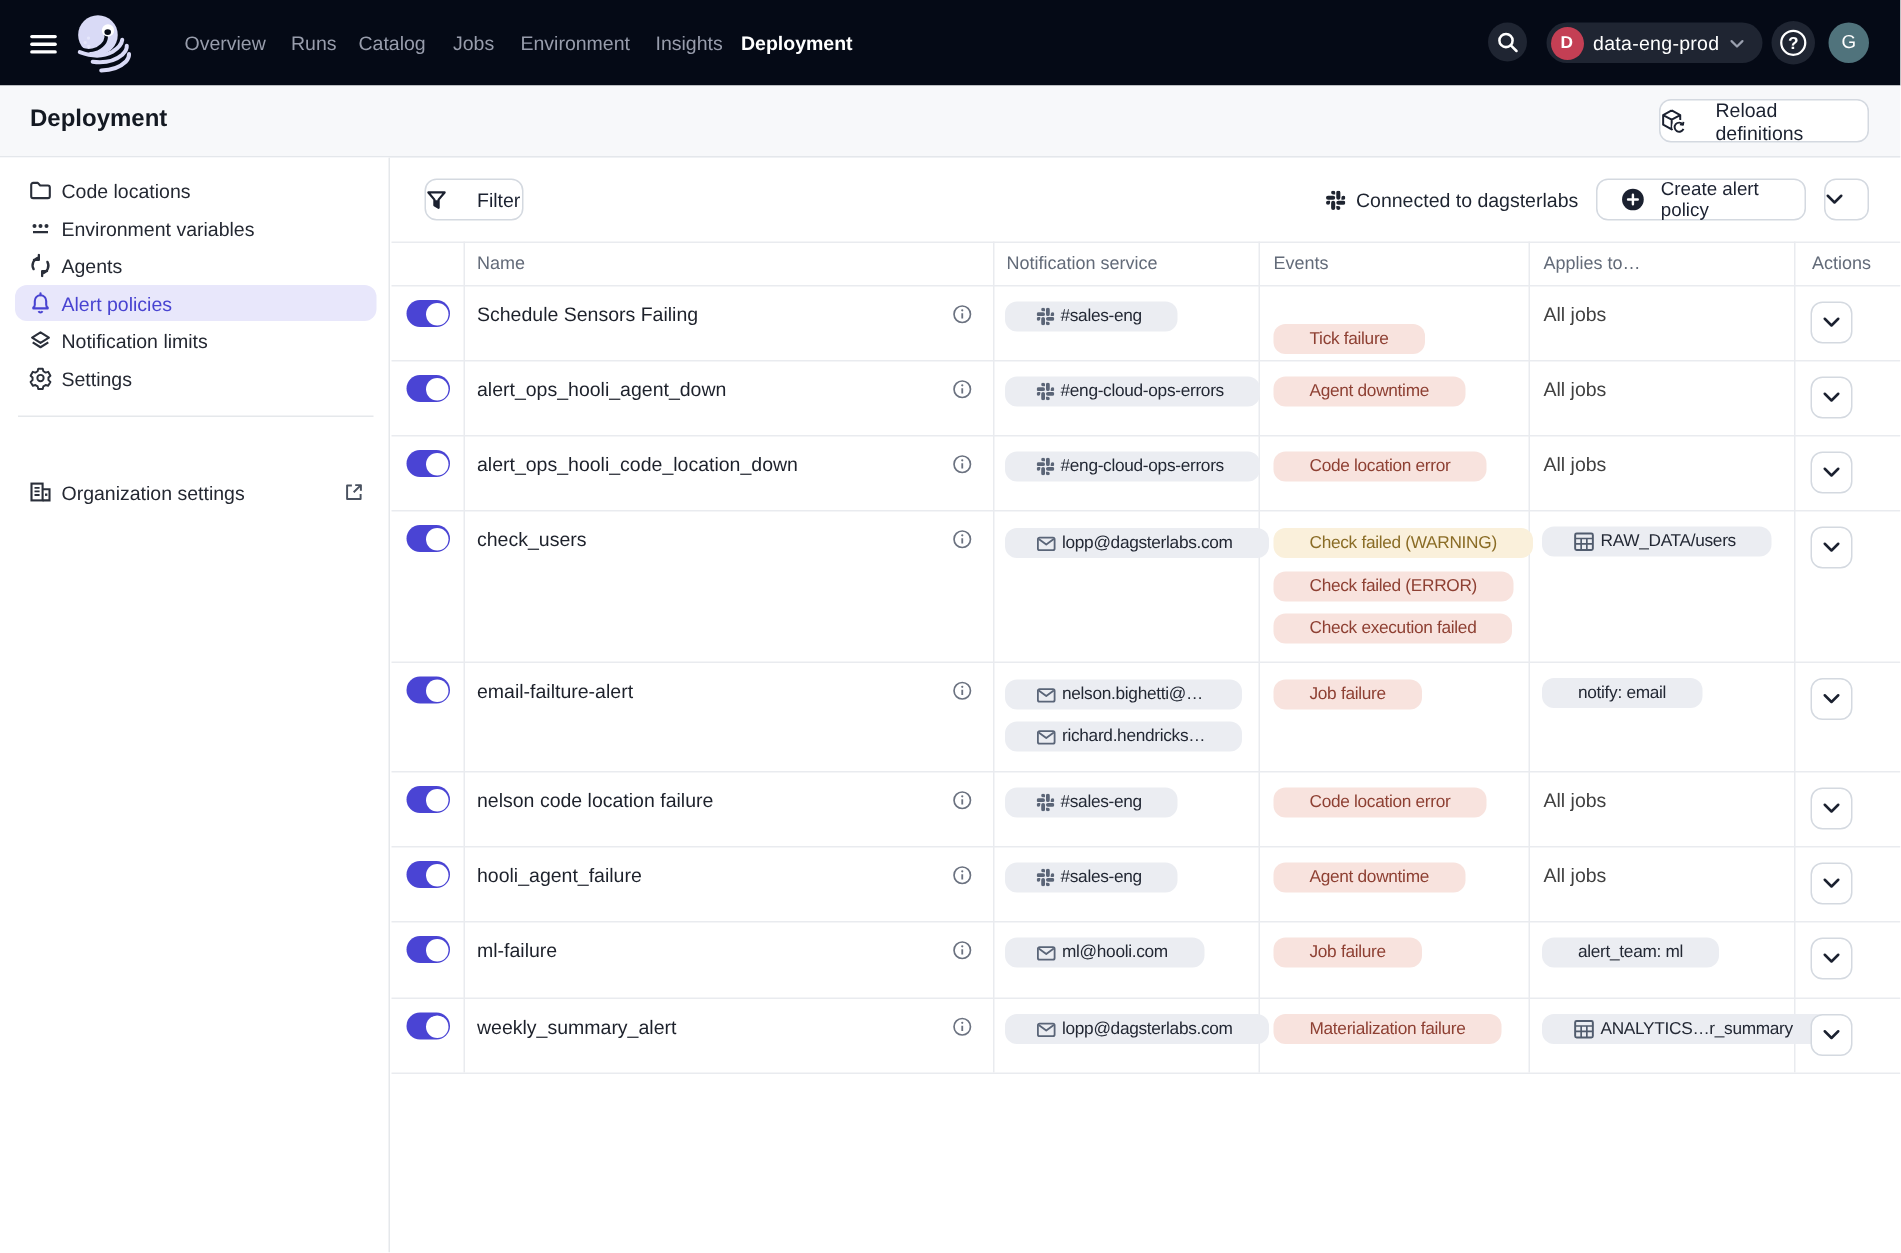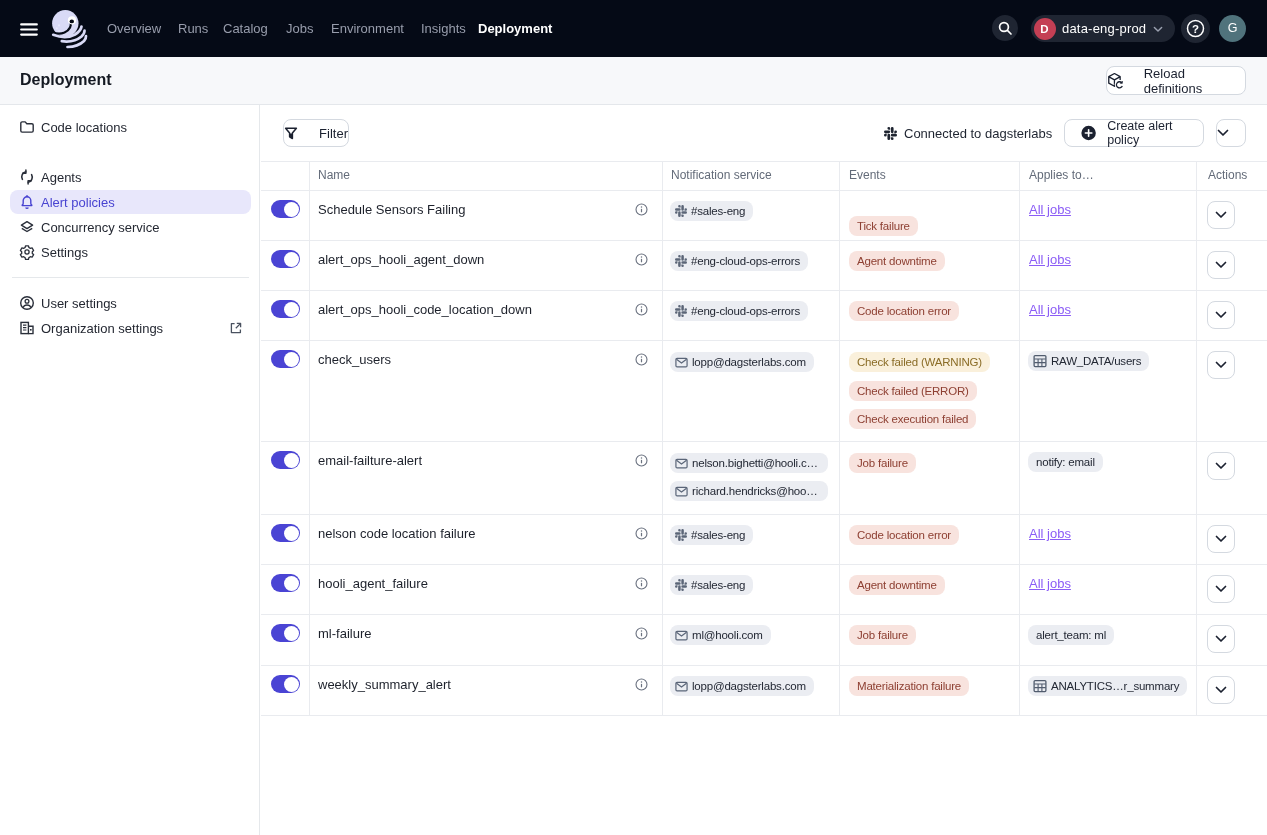--- a/index.html
+++ b/index.html
@@ -2,38 +2,38 @@
 <html><head>
 <meta charset="utf-8">
 <style>
   * { margin:0; padding:0; box-sizing:border-box; }
   html,body { width:1267px; height:835px; overflow:hidden; background:#fff;
     font-family:"Liberation Sans", sans-serif; }
   #app { position:relative; width:1267px; height:835px; }
 
   
   #nav { position:absolute; left:0; top:0; width:1267px; height:57px; background:#050a16; }
-  .navlink { position:absolute; top:0; height:57px; line-height:57px; font-size:13px; color:#989dac; }
+  .navlink { position:absolute; top:0; height:57px; line-height:57px; font-size:13px; color:#989dac;margin-left:16px; }
   .navlink.active { color:#fff; font-weight:bold; }
   .navcirc { position:absolute; border-radius:50%; background:#1f2532; }
   #envpill { position:absolute; left:1031px; top:15px; width:144px; height:27px; border-radius:14px;
     background:#1f2532; }
   #envpill .avatar { position:absolute; left:2.5px; top:2.5px; width:22px; height:22px; border-radius:50%;
     background:#c43f54; color:#fff; font-size:11.5px; font-weight:bold; text-align:center; line-height:22px; }
   #envpill .label { position:absolute; left:31px; top:0; height:27px; line-height:27px; color:#fff;
     font-size:13px; font-weight:500; letter-spacing:.2px; }
   #gav { position:absolute; left:1219px; top:15px; width:27px; height:27px; border-radius:50%;
     background:#50737c; color:#fff; font-size:12.5px; font-weight:500; text-align:center; line-height:27px; }
 
   
   #phead { position:absolute; left:0; top:57px; width:1267px; height:48px; background:#f7f8fa;
     border-bottom:1px solid #e4e7eb; }
   #phead h1 { position:absolute; left:20px; top:14px; font-size:16px; font-weight:600; color:#141922; }
   .btn { position:absolute; background:#fff; border:1px solid #d4d9e0; border-radius:8px;
-    color:#1b2130; font-size:13px; display:flex; align-items:center; justify-content:space-between; gap:20px; }
+    color:#1b2130; font-size:13px; display:flex; align-items:center; justify-content:flex-start; gap:20px; }
 
   
   #side { position:absolute; left:0; top:105px; width:260px; height:730px; background:#fff;
     border-right:1px solid #e5e8eb; }
   .sitem { position:absolute; left:10px; width:241px; height:24px; border-radius:8px;
     font-size:13px; color:#242832; display:flex; align-items:center; }
   .sitem .ic { width:16px; height:16px; margin-left:9px; margin-right:6px; flex:none; }
   .sitem.active { background:#e8e7fb; color:#4843d1; }
   #sdivider { position:absolute; left:12px; top:277px; width:237px; height:1px; background:#e5e8eb; }
 
@@ -48,26 +48,26 @@
   
   .hline { position:absolute; left:261px; width:1006px; height:1px; background:#e9ebef; }
   .vline { position:absolute; top:161px; width:1px; height:554px; background:#e9ebef; }
   .th { position:absolute; top:168px; font-size:12px; color:#636b79; }
   .toggle { position:absolute; left:271px; width:29px; height:18px; border-radius:9px; background:#4a44d4; }
   .toggle::after { content:""; position:absolute; right:1.5px; top:1.5px; width:15px; height:15px;
     border-radius:50%; background:#fff; }
   .name { position:absolute; left:318px; font-size:13px; color:#1d212b; }
   .info { position:absolute; left:635px; width:13px; height:13px; }
   .pill { position:absolute; height:20px; border-radius:8px; background:#ebedf2; color:#232834;
-    font-size:11.5px; letter-spacing:-0.2px; display:flex; align-items:center; padding:0 8px; gap:4px; white-space:nowrap; }
+    font-size:11.5px; letter-spacing:-0.2px; display:flex; align-items:center; padding:0 24px; gap:4px; white-space:nowrap; }
   .pill > svg { margin-left:-3px; flex:none; }
   .pill .txt { overflow:hidden; text-overflow:ellipsis; }
   .pill.red { background:#f8e3de; color:#8e4033; }
   .pill.amber { background:#faf0db; color:#8a6c26; }
-  .plain { position:absolute; font-size:13px; color:#8b5cf6;text-decoration:underline; }
+  .plain { position:absolute; font-size:13px; color:#404040; }
   .act { position:absolute; left:1207px; width:28px; height:28px; background:#fff;
     border:1px solid #d4d9e0; border-radius:8px; display:flex; align-items:center; justify-content:center; }
 </style>
 </head>
 <body>
 <div id="app">
 
   <svg width="0" height="0" style="position:absolute">
     <defs>
       <symbol id="slack" viewBox="0 0 24 24">
@@ -161,20 +161,31 @@
     </div>
   </div>
 
   <div id="side"></div>
   <div class="sitem" style="top:115px">
     <svg class="ic" viewBox="0 0 16 16">
         <path d="M1.8 4.2 c0-.7.6-1.3 1.3-1.3 h3.1 l1.6 1.8 h5.1 c.7 0 1.3.6 1.3 1.3 v5.8 c0 .7-.6 1.3-1.3 1.3 H3.1 c-.7 0-1.3-.6-1.3-1.3 z" fill="none" stroke="#2a2f3a" stroke-width="1.4" stroke-linejoin="round"></path>
       </svg>
     <span>Code locations</span>
   </div>
+  <div class="sitem" style="top:140px">
+    <svg class="ic" viewBox="0 0 16 16">
+      <g fill="#2a2f3a">
+          <circle cx="4" cy="6.7" r="1.35"></circle>
+          <circle cx="8" cy="6.7" r="1.35"></circle>
+          <circle cx="12" cy="6.7" r="1.35"></circle>
+        </g>
+      <line x1="3" y1="10.8" x2="13" y2="10.8" stroke="#2a2f3a" stroke-width="1.5"></line>
+    </svg>
+    <span>Environment variables</span>
+  </div>
   <div class="sitem" style="top:165px">
     <svg class="ic" viewBox="0 0 16 16">
       <g fill="none" stroke="#2a2f3a" stroke-width="1.6" stroke-linecap="round">
         <path d="M 6.7 2.7 A 5.3 5.3 0 0 0 3.4 10.4"></path>
         <path d="M 9.3 13.3 A 5.3 5.3 0 0 0 12.6 5.6"></path>
       </g>
       <path d="M 6.9 0.9 L 6.9 4.3 L 3.6 4.3" fill="none" stroke="#2a2f3a" stroke-width="1.5" stroke-linejoin="round" stroke-linecap="round"></path>
       <path d="M 9.1 15.1 L 9.1 11.7 L 12.4 11.7" fill="none" stroke="#2a2f3a" stroke-width="1.5" stroke-linejoin="round" stroke-linecap="round"></path>
     </svg>
     <span>Agents</span>
@@ -185,38 +196,30 @@
       <path d="M6.7 13.4 a1.4 1.4 0 0 0 2.6 0" fill="none" stroke="#4843d1" stroke-width="1.3"></path>
       <line x1="8" y1="1.6" x2="8" y2="2.8" stroke="#4843d1" stroke-width="1.4" stroke-linecap="round"></line>
     </svg>
     <span>Alert policies</span>
   </div>
   <div class="sitem" style="top:215px">
     <svg class="ic" viewBox="0 0 16 16">
       <path d="M8 2.6 L13.6 6.1 L8 9.6 L2.4 6.1 Z" fill="none" stroke="#2a2f3a" stroke-width="1.4" stroke-linejoin="round"></path>
       <path d="M2.8 9.3 L8 12.5 L13.2 9.3" fill="none" stroke="#2a2f3a" stroke-width="1.4" stroke-linejoin="round"></path>
     </svg>
-    <span>Concurrency service</span>
+    <span>Notification limits</span>
   </div>
   <div class="sitem" style="top:240px">
     <svg class="ic" viewBox="0 0 16 16">
       <path d="M6.5 1.8 h3 l.4 1.7 1.5.9 1.7-.5 1.5 2.6-1.3 1.2 v1.7 l1.3 1.2 -1.5 2.6 -1.7-.5 -1.5.9 -.4 1.7 h-3 l-.4-1.7 -1.5-.9 -1.7.5 -1.5-2.6 1.3-1.2 v-1.7 l-1.3-1.2 1.5-2.6 1.7.5 1.5-.9 z" fill="none" stroke="#2a2f3a" stroke-width="1.3" stroke-linejoin="round"></path>
       <circle cx="8" cy="8" r="2.1" fill="none" stroke="#2a2f3a" stroke-width="1.3"></circle>
     </svg>
     <span>Settings</span>
   </div>
   <div id="sdivider"></div>
-  <div class="sitem" style="top:291px">
-    <svg class="ic" viewBox="0 0 16 16">
-      <circle cx="8" cy="8" r="6.3" fill="none" stroke="#2a2f3a" stroke-width="1.4"></circle>
-      <circle cx="8" cy="6.3" r="1.9" fill="none" stroke="#2a2f3a" stroke-width="1.3"></circle>
-      <path d="M4.1 12.6 c.6-1.7 2.1-2.6 3.9-2.6 s3.3.9 3.9 2.6" fill="none" stroke="#2a2f3a" stroke-width="1.3"></path>
-    </svg>
-    <span>User settings</span>
-  </div>
   <div class="sitem" style="top:316px">
     <svg class="ic" viewBox="0 0 16 16">
       <rect x="2" y="2.4" width="7.4" height="11.2" fill="none" stroke="#2a2f3a" stroke-width="1.4"></rect>
       <path d="M9.4 6.2 h4.6 v7.4 h-4.6" fill="none" stroke="#2a2f3a" stroke-width="1.4"></path>
       <path d="M4 5.2 h3.4 M4 7.6 h3.4 M4 10 h3.4" stroke="#2a2f3a" stroke-width="1.2"></path>
       <rect x="11" y="9" width="1.6" height="1.6" fill="#2a2f3a"></rect>
     </svg>
     <span>Organization settings</span>
   </div>
   <svg style="position:absolute;left:230px;top:322px" width="12" height="12" viewBox="0 0 12 12">

